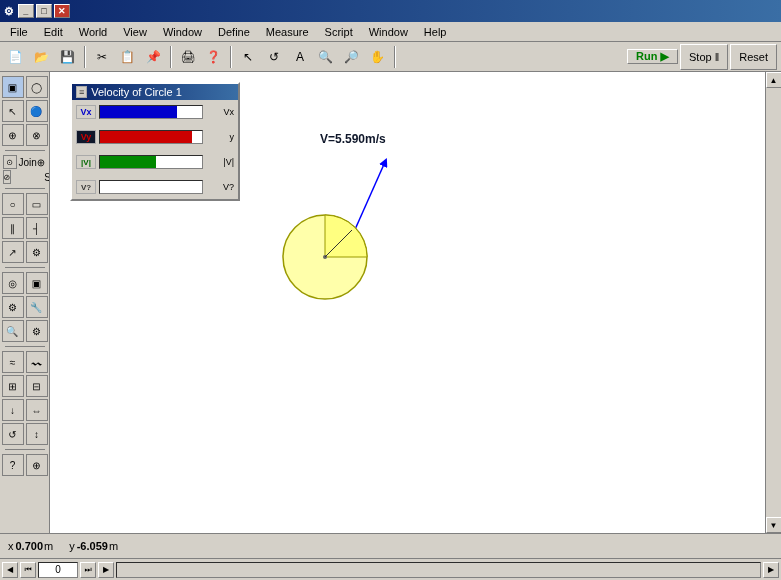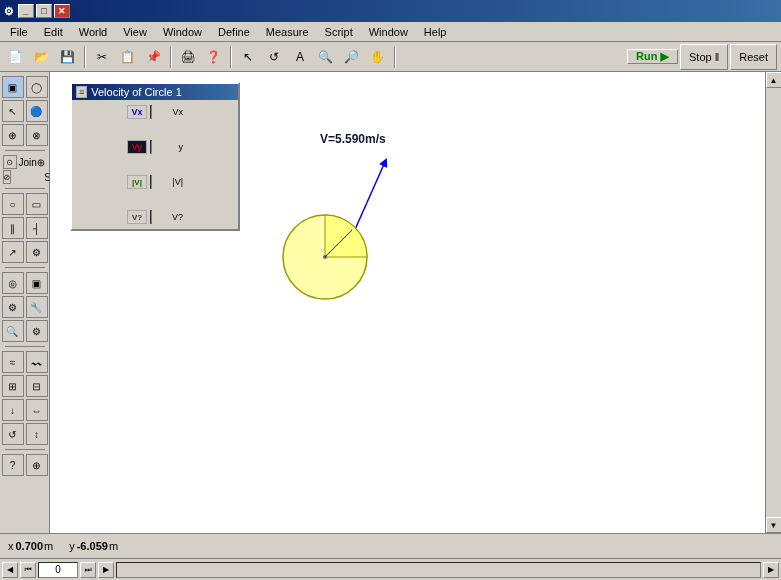--- a/index.html
+++ b/index.html
@@ -169,22 +169,21 @@
       background: linear-gradient(to right, #0a246a, #3a6ea5);
       color: white;
       font-size: 11px;
       padding: 2px 4px;
       display: flex; align-items: center; gap: 4px;
     }
     .velocity-panel-content {
       padding: 4px;
       display: flex;
       flex-direction: column;
-      gap: 19px;
-      align-items: center;
+      gap: 9px;
     }
     .meter-row {
       display: flex;
       align-items: center;
       gap: 3px;
       height: 16px;
     }
     .meter-label-box {
       width: 20px; height: 14px;
       border: 1px solid #808080;

